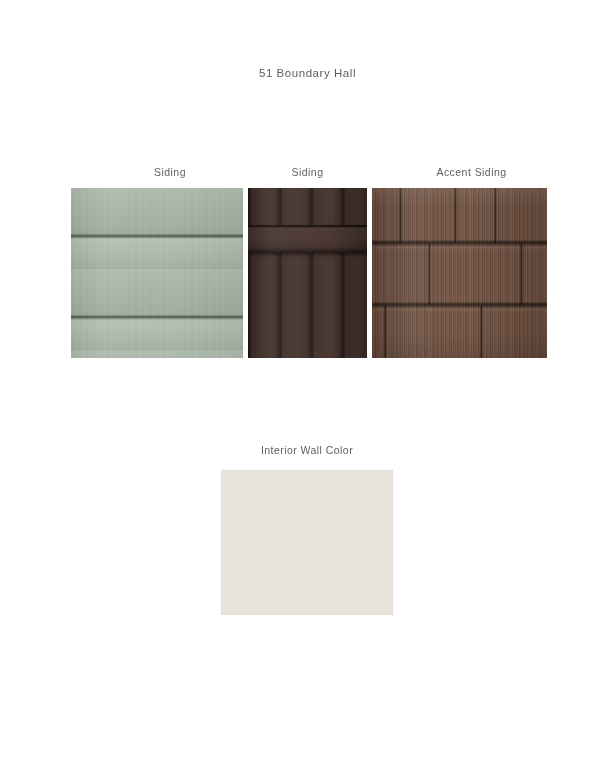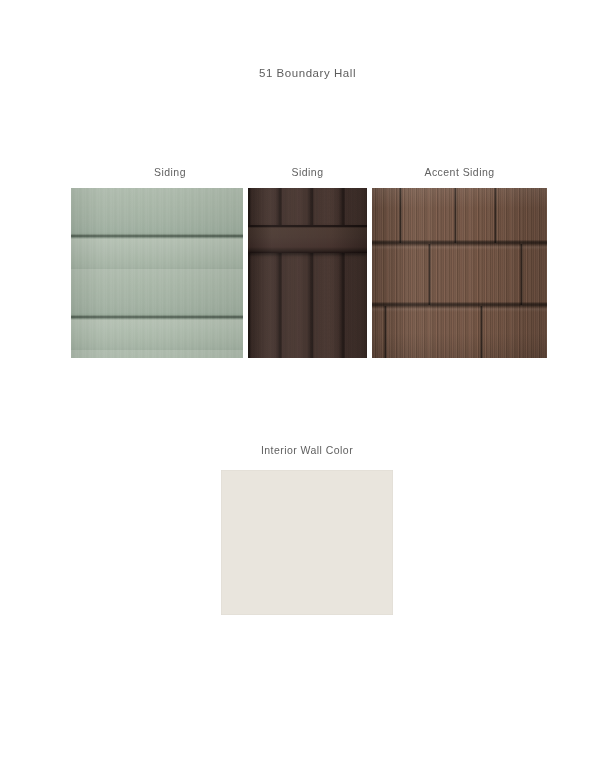--- a/index.html
+++ b/index.html
@@ -41,21 +41,21 @@
     position: absolute;
     font-size: 10.5px;
     letter-spacing: 0.45px;
     color: #606060;
     text-align: center;
     white-space: nowrap;
     font-weight: 400;
   }
   .label-siding  { top: 166px; left: 84px;  width: 172px; }
   .label-shutter { top: 166px; left: 248px; width: 119px; }
-  .label-accent  { top: 166px; left: 372px; width: 175px; }
+  .label-accent  { top: 166px; left: 384px; width: 175px; }
   .label-interior{ top: 444px; left: 221px; width: 172px; text-align: center; }
 
   
   .swatch {
     position: absolute;
     overflow: hidden;
   }
   .sw-siding   { left: 71px;  top: 188px; width: 172px; height: 170px; }
   .sw-shutter  { left: 248px; top: 188px; width: 119px; height: 170px; }
   .sw-accent   { left: 372px; top: 188px; width: 175px; height: 170px; }

